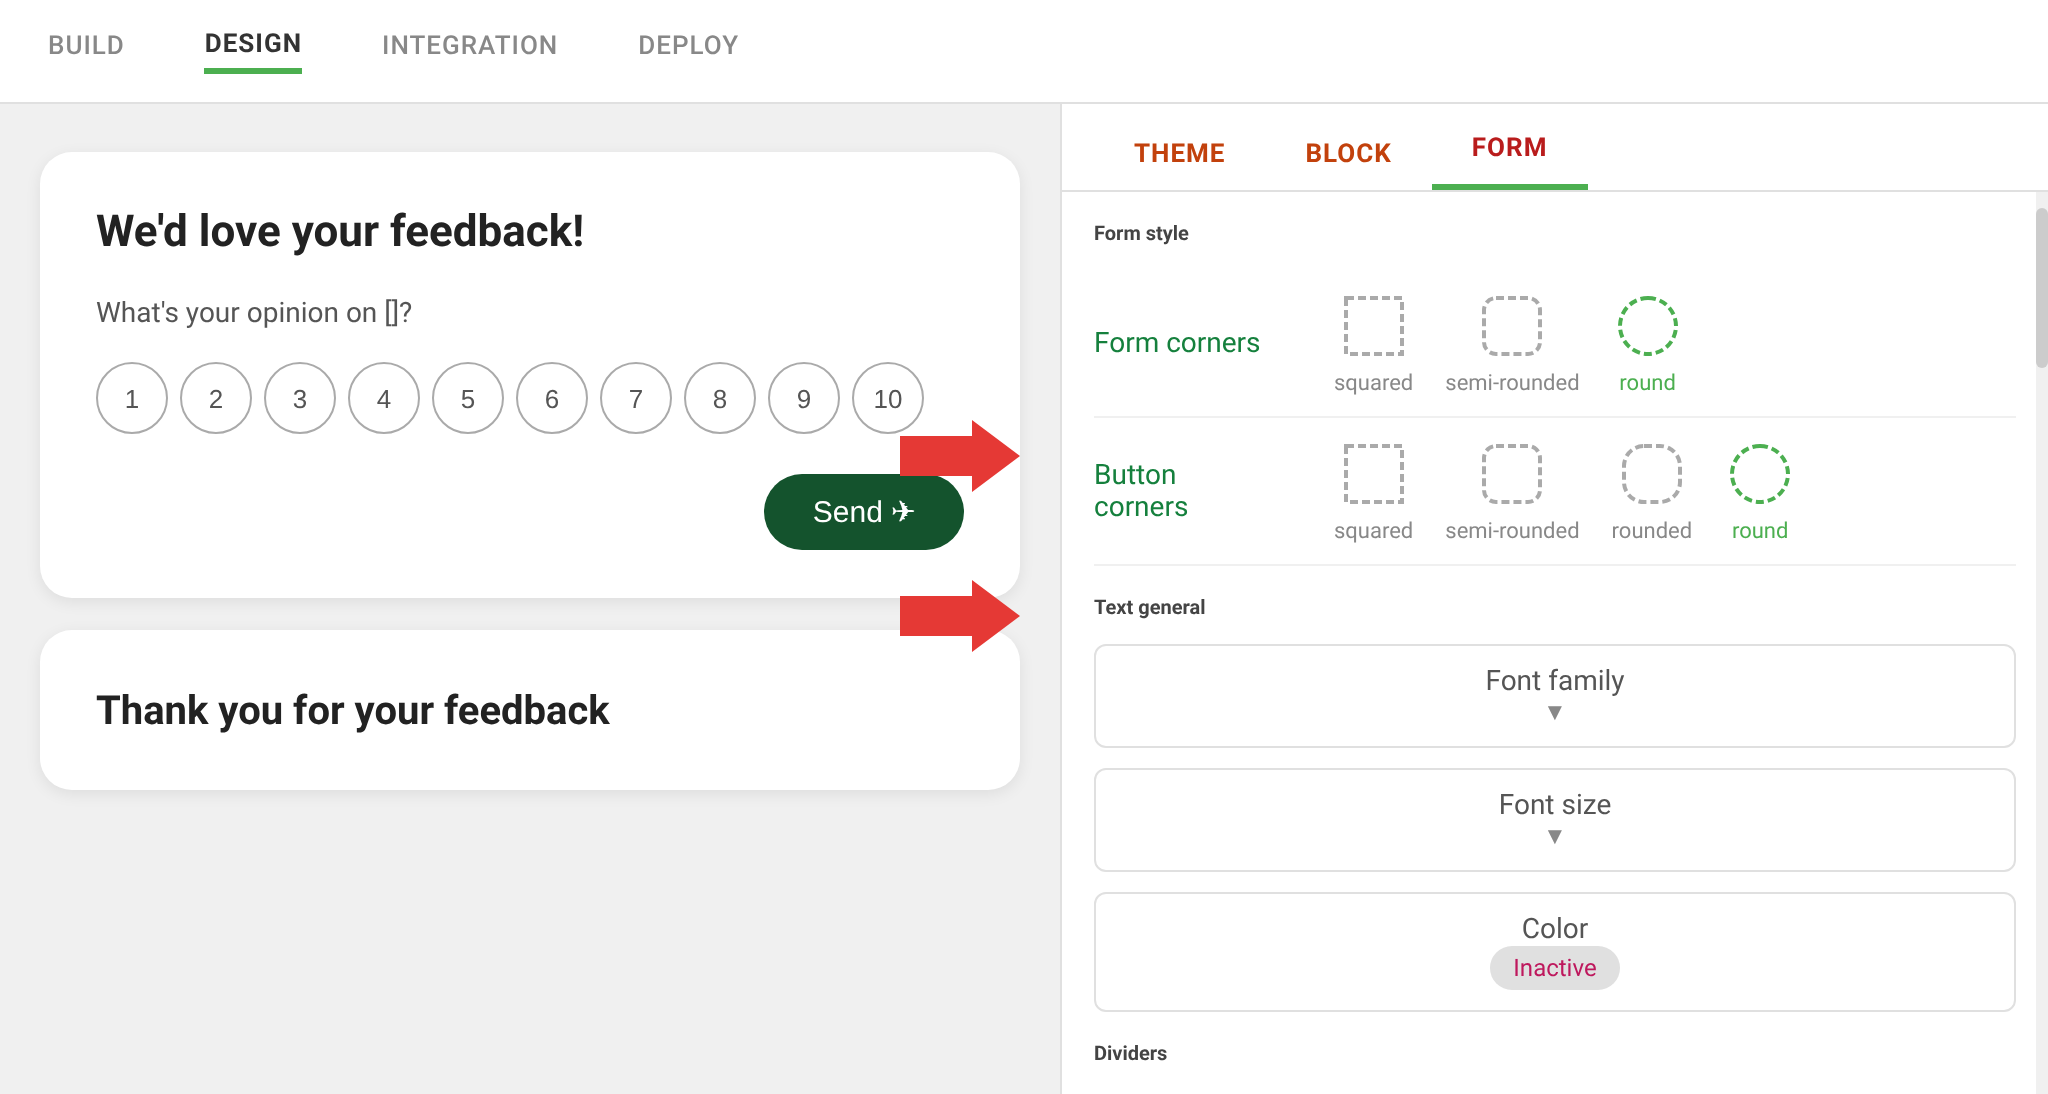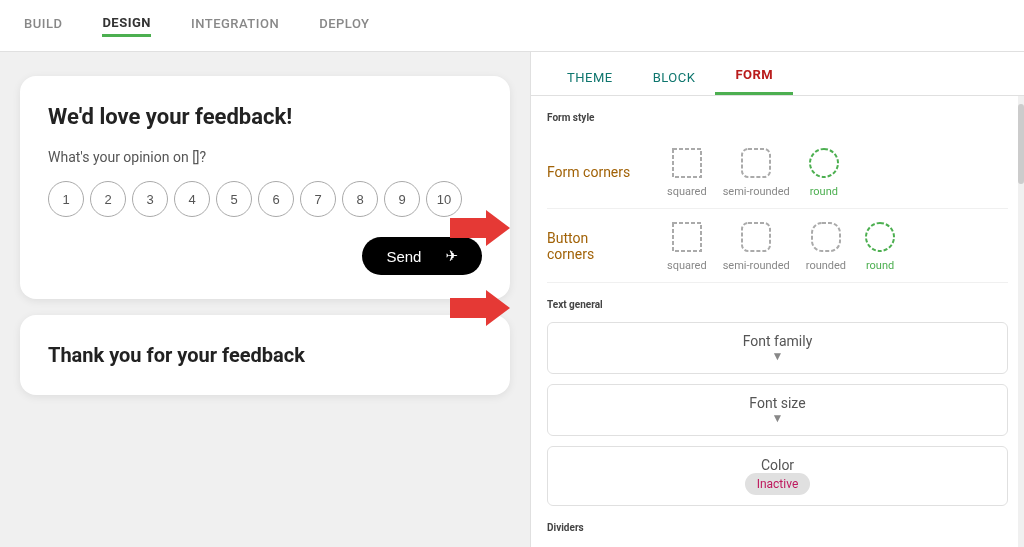--- a/index.html
+++ b/index.html
@@ -86,30 +86,30 @@
       justify-content: center;
     }
 
     .send-row {
       display: flex;
       justify-content: flex-end;
       margin-top: 20px;
     }
 
     .send-btn {
-      background: #000000;
+      background: #14532d;
       color: #fff;
       border: none;
       border-radius: 24px;
       padding: 10px 24px;
       font-size: 15px;
       cursor: pointer;
       display: flex;
       align-items: center;
-      gap: 24px;
+      gap: 4px;
     }
 
     .thank-you-card {
       background: #fff;
       border-radius: 16px;
       padding: 28px;
       box-shadow: 0 2px 8px rgba(0,0,0,0.08);
     }
 
     .thank-you-card h2 {
@@ -132,22 +132,22 @@
       display: flex;
       border-bottom: 1px solid #e0e0e0;
       padding: 0 16px;
       height: 44px;
       align-items: flex-end;
     }
 
     .right-tab {
       padding: 10px 20px;
       font-size: 13px;
-      font-weight: 400;
-      color: #0f766e;
+      font-weight: 700;
+      color: #c2410c;
       cursor: pointer;
       text-transform: uppercase;
       letter-spacing: 0.5px;
       margin-bottom: 0;
     }
 
     .right-tab.active {
       color: #b91c1c;
       font-weight: 700;
       border-bottom: 3px solid #4CAF50;
@@ -168,21 +168,21 @@
 
     .option-row {
       display: flex;
       align-items: center;
       padding: 10px 0;
       border-bottom: 1px solid #f0f0f0;
     }
 
     .option-label {
       font-size: 14px;
-      color: #a16207;
+      color: #15803d;
       min-width: 120px;
       flex-shrink: 0;
     }
 
     .corner-options {
       display: flex;
       gap: 16px;
       align-items: flex-end;
       flex: 1;
     }

